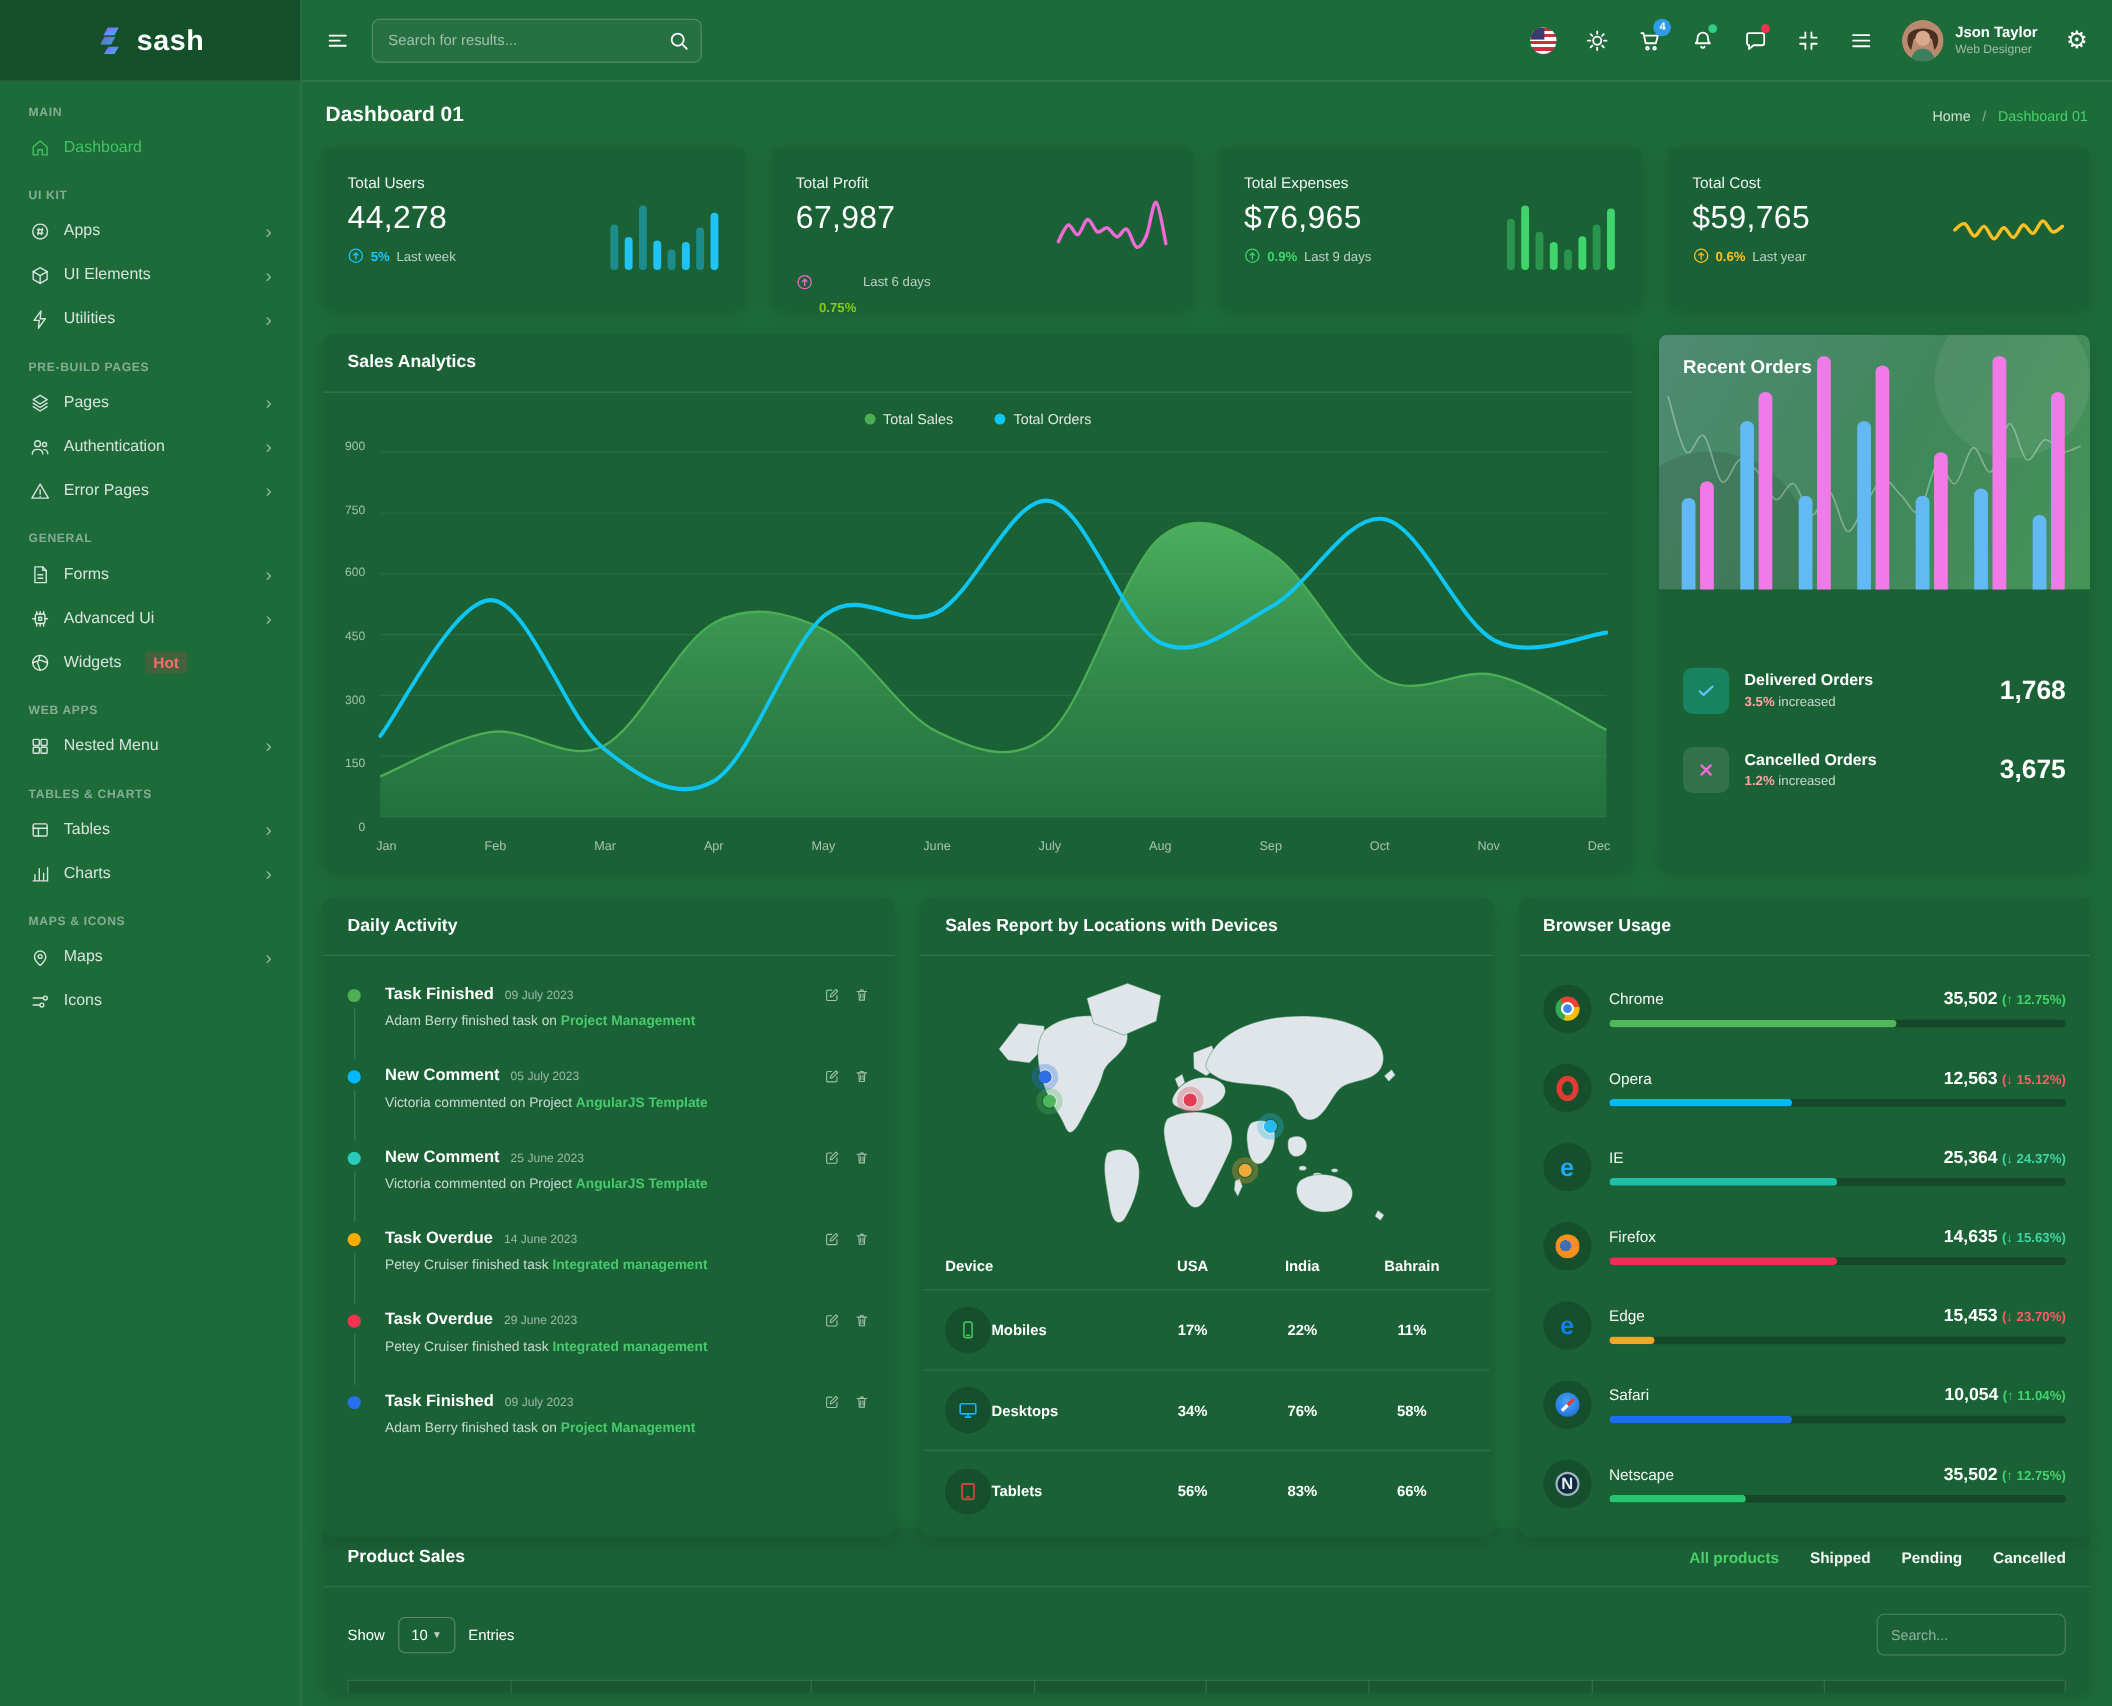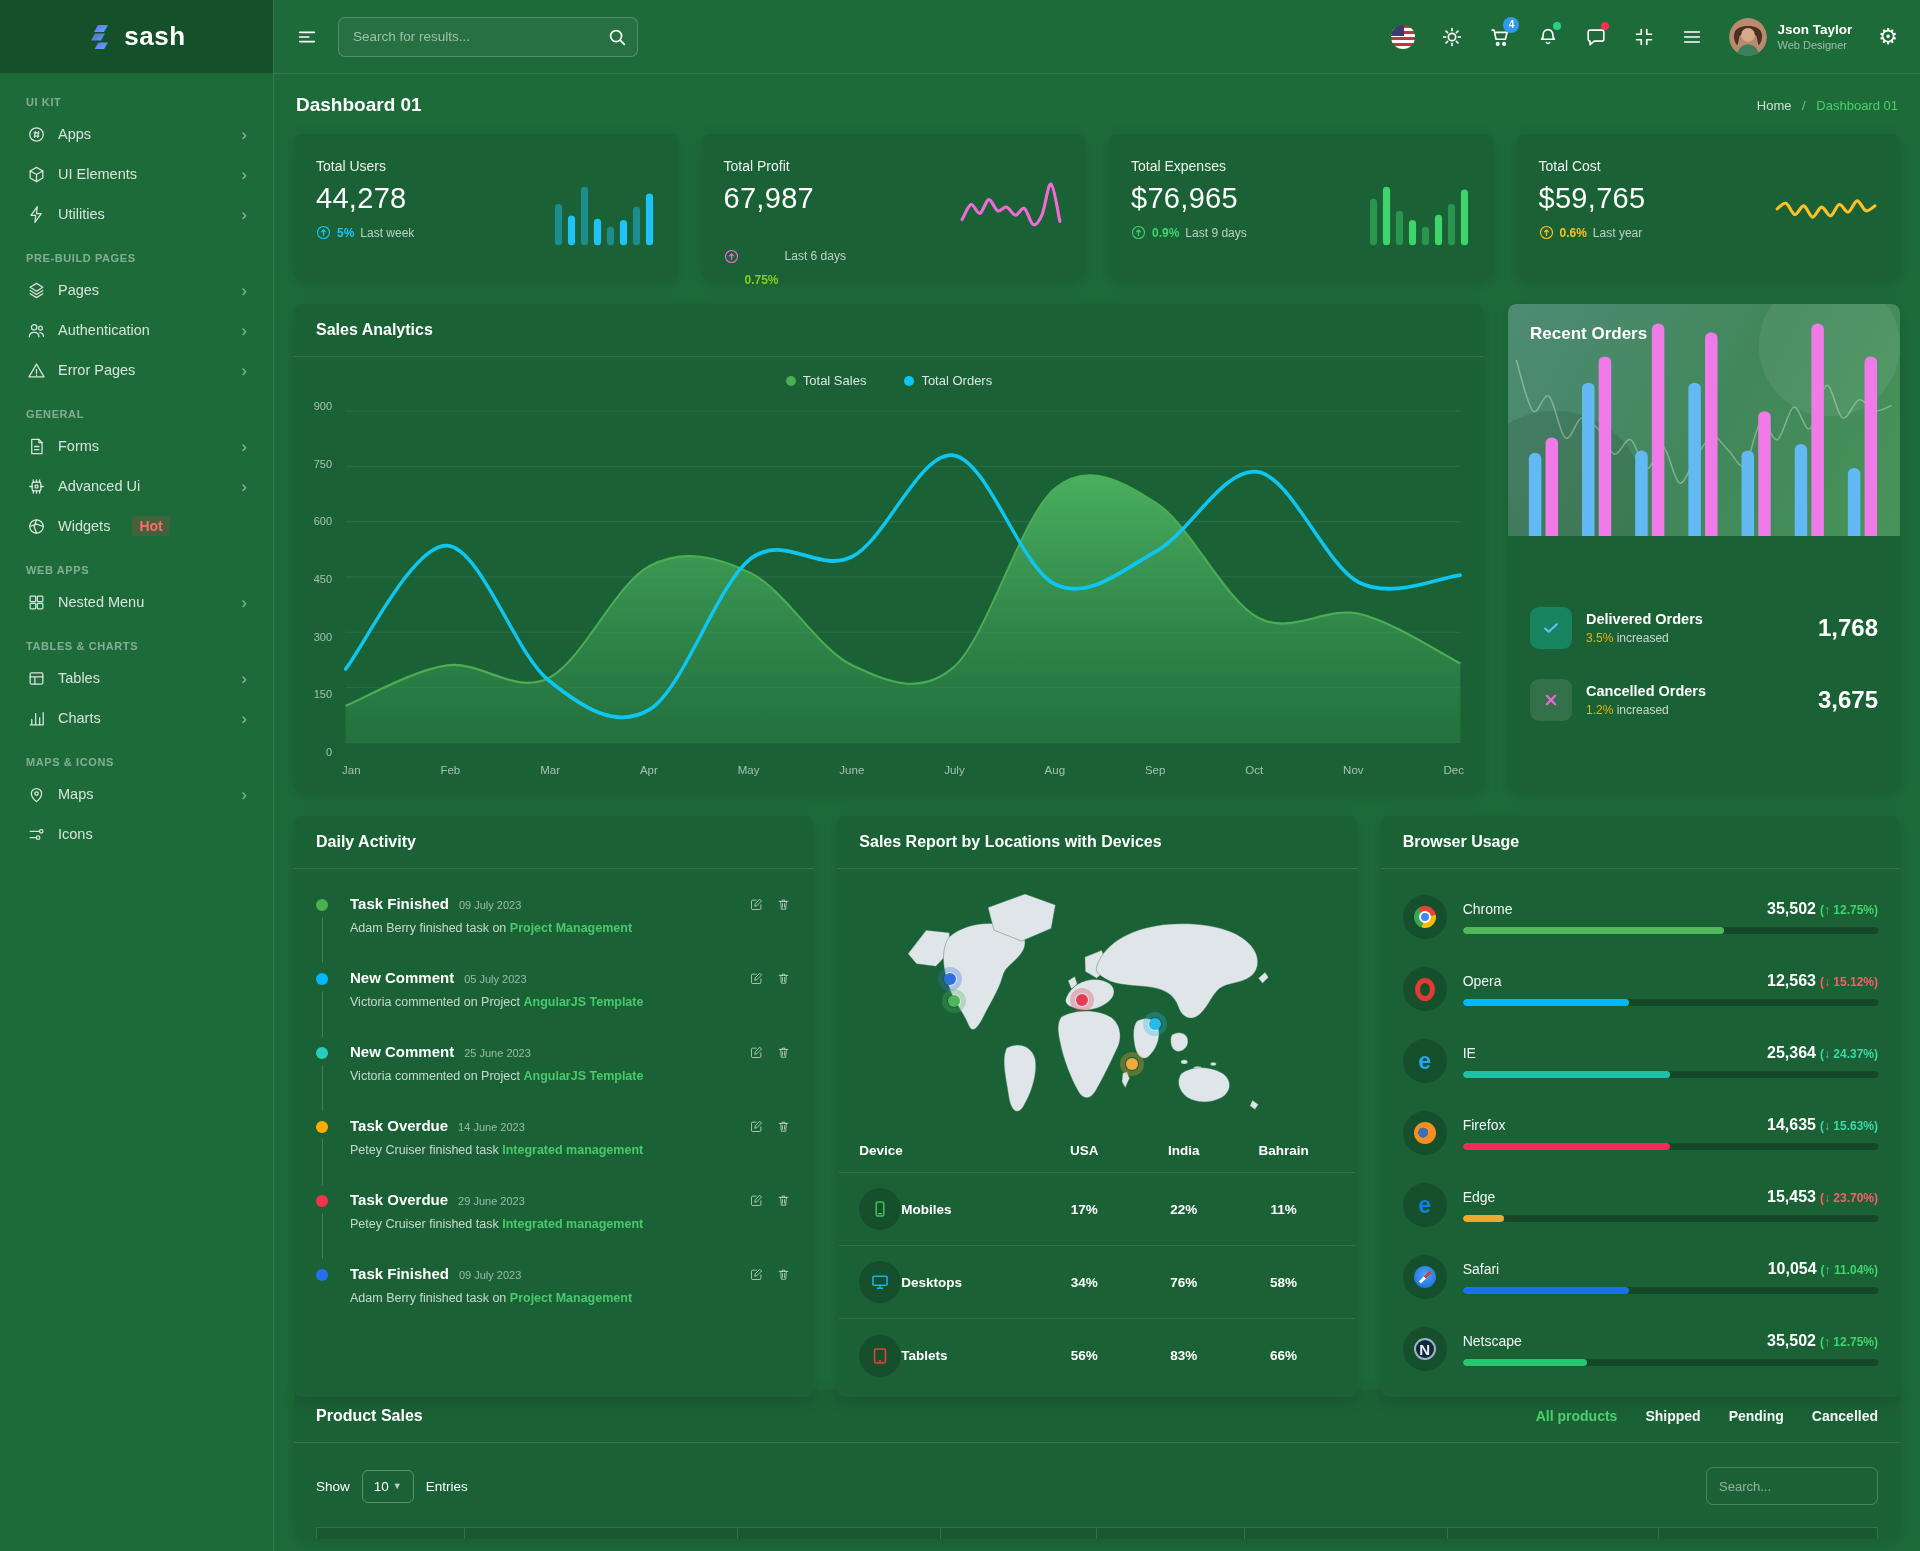--- a/index.html
+++ b/index.html
@@ -75,21 +75,21 @@
   .ro-title{position:absolute;left:22px;top:20px;font-size:17px;font-weight:700;z-index:2}
   .ro-chart svg{position:absolute;inset:0;width:100%;height:100%}
   .ro-list{padding:18px 22px;display:flex;flex-direction:column;gap:30px;flex:1;justify-content:center}
   .ro-row{display:flex;align-items:center;gap:14px}
   .ro-ico{width:42px;height:42px;border-radius:9px;display:flex;align-items:center;justify-content:center;flex:none}
   .ro-ico svg{width:20px;height:20px;fill:none;stroke-width:2.6;stroke-linecap:round;stroke-linejoin:round}
   .ro-ico.ok{background:rgba(20,160,130,.55)}
   .ro-ico.no{background:rgba(255,255,255,.10)}
   .ro-lbl{font-size:14.5px;font-weight:700}
   .ro-sub{font-size:12px;color:rgba(255,255,255,.75);margin-top:4px}
-  .ro-sub b{font-weight:400;color:#eab308}
+  .ro-sub b{font-weight:700;color:#fca5a5}
   .ro-val{margin-left:auto;font-size:24px;font-weight:700}
   
   .row3{display:grid;grid-template-columns:1fr 1fr 1fr;gap:24px;margin-top:24px;height:550px}
   .act-list{padding:26px 22px;overflow:hidden}
   .act{position:relative;padding-left:34px;margin-bottom:34px}
   .act:last-child{margin-bottom:0}
   .act::after{content:'';position:absolute;left:5.5px;top:22px;bottom:-28px;width:1px;background:rgba(255,255,255,.18)}
   .act:last-child::after{display:none}
   .act .dot{position:absolute;left:0;top:4px;width:12px;height:12px;border-radius:50%}
   .act-top{display:flex;align-items:baseline;gap:10px}
@@ -165,20 +165,35 @@
         </linearGradient>
           </defs>
         <path fill="url(#lgrad)" d="M11 2h10l-4 7H7z"></path>
         <path fill="url(#lgrad)" opacity=".85" d="M8 10.5h10l-4 7H4z"></path>
         <path fill="url(#lgrad)" d="M11.5 19.5H21l-4 6.5h-9.5z"></path>
       </svg>
       <span>sash</span>
     </div>
     <nav class="nav">
 
+        <div class="nav-sec">
+          <div class="nav-label">MAIN</div>
+          <div class="nav-items">
+
+              <a class="nav-item" style="color: rgb(65, 196, 99);">
+                <span class="nav-ico">
+                <svg viewBox="0 0 24 24">
+                  <path d="M4 11 12 4l8 7v9h-5.5v-6h-5v6H4z"></path>
+                </svg>
+              </span>
+                <span class="nav-txt">Dashboard</span>
+
+              </a>
+            </div>
+        </div>
 
         <div class="nav-sec">
           <div class="nav-label">UI KIT</div>
           <div class="nav-items">
 
               <a class="nav-item">
                 <span class="nav-ico">
                 <svg viewBox="0 0 24 24">
                   <circle cx="12" cy="12" r="8.5"></circle>
                   <path d="M9 10h6M9 14h6M10.6 8.5l-1.2 7M14.6 8.5l-1.2 7"></path>

